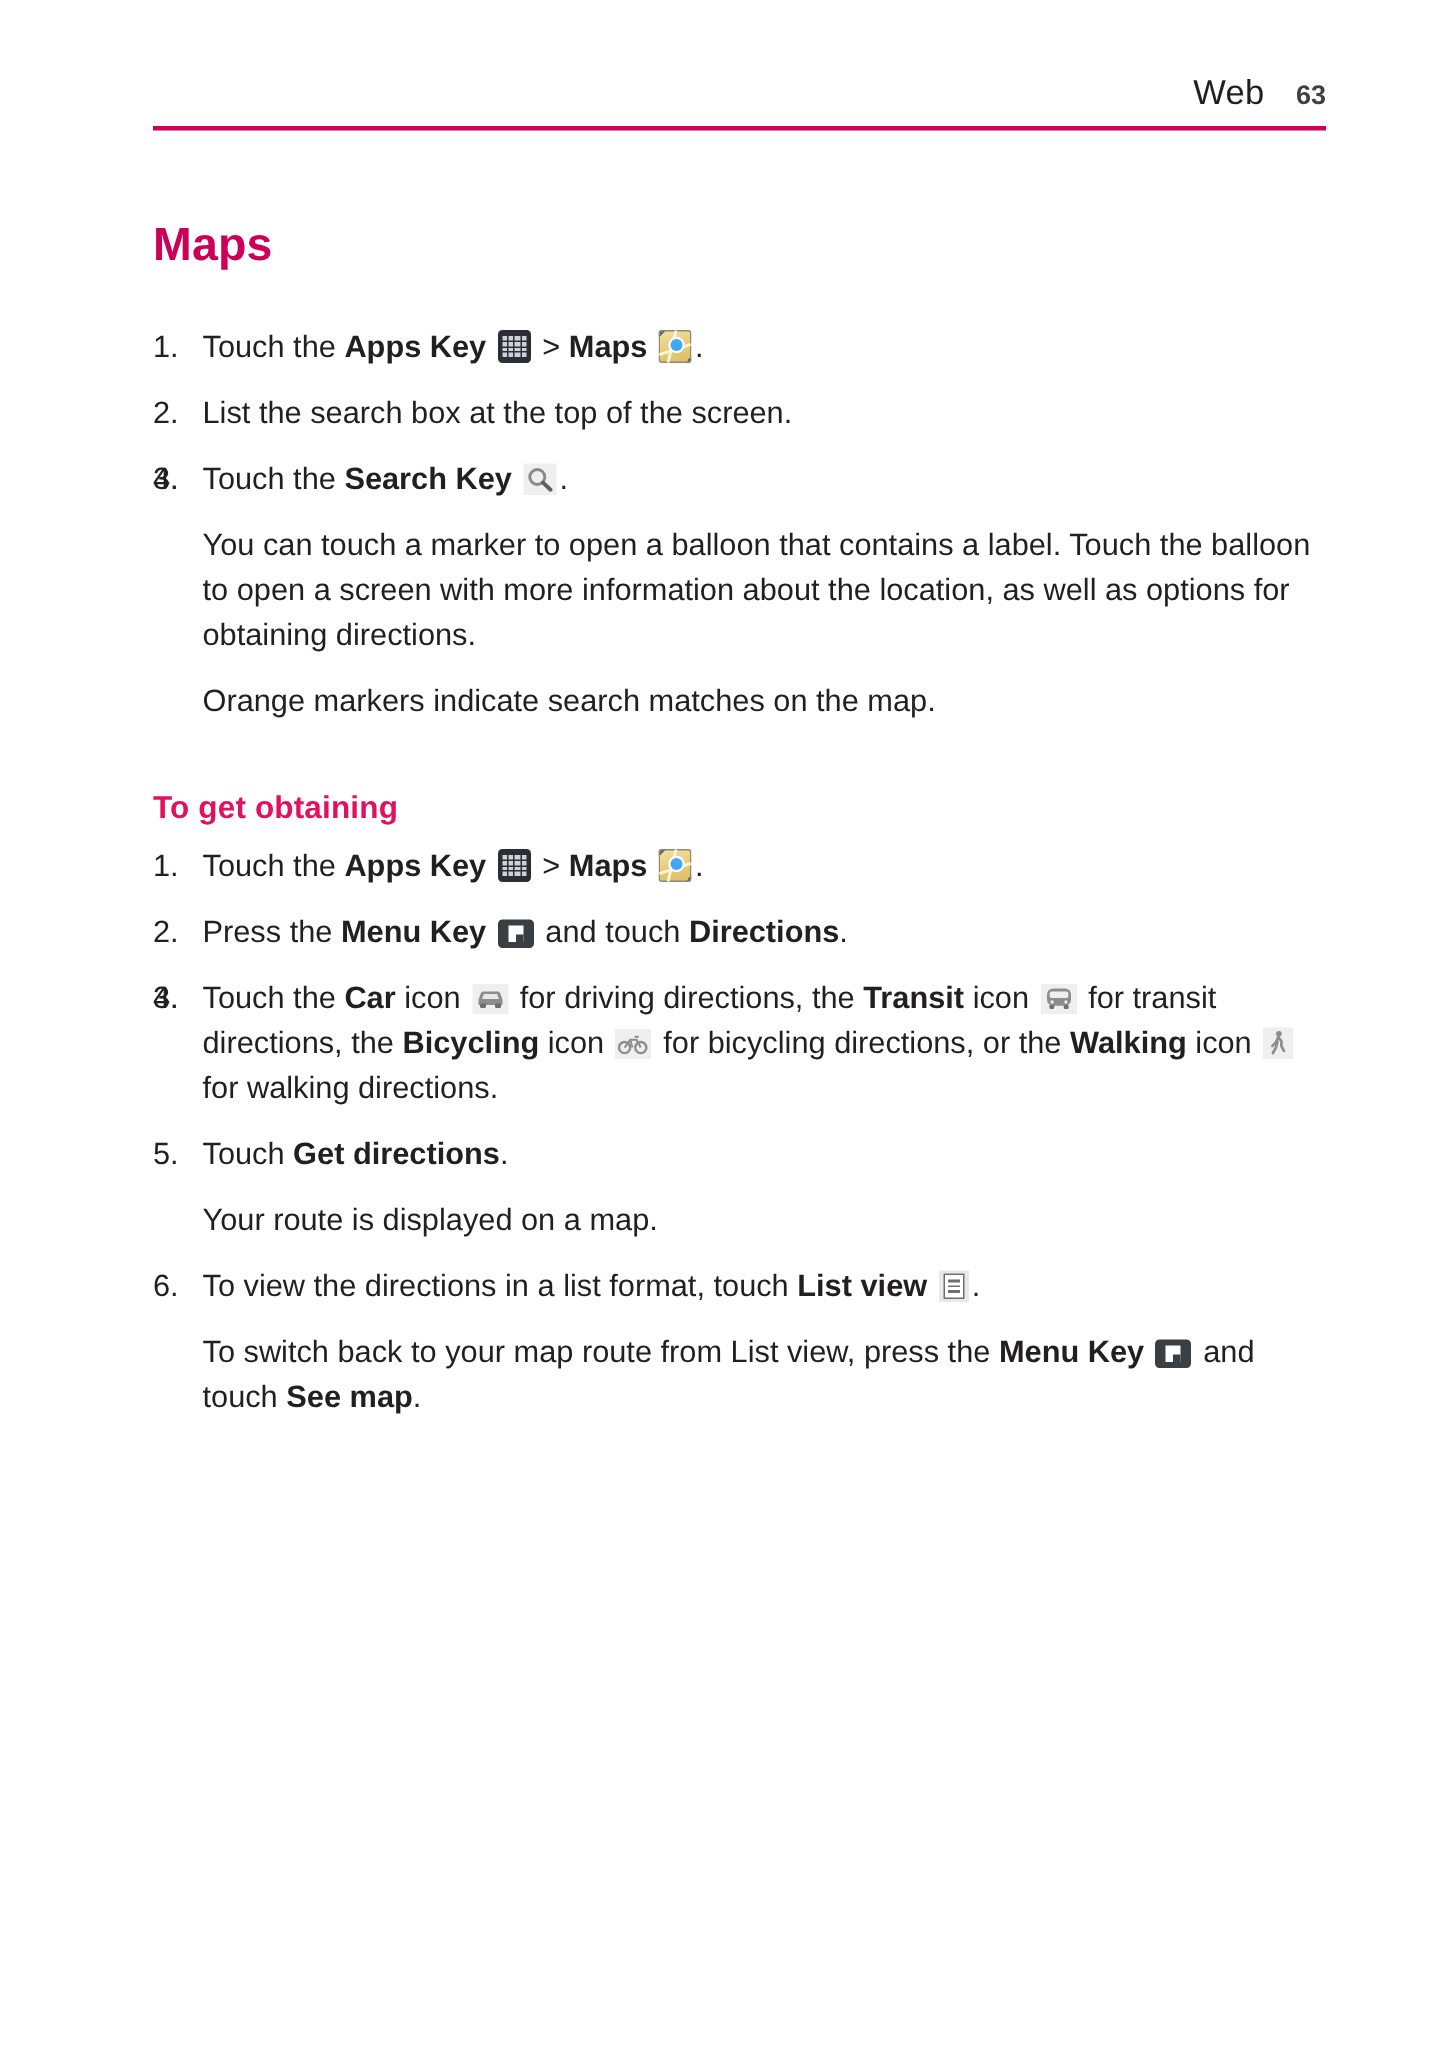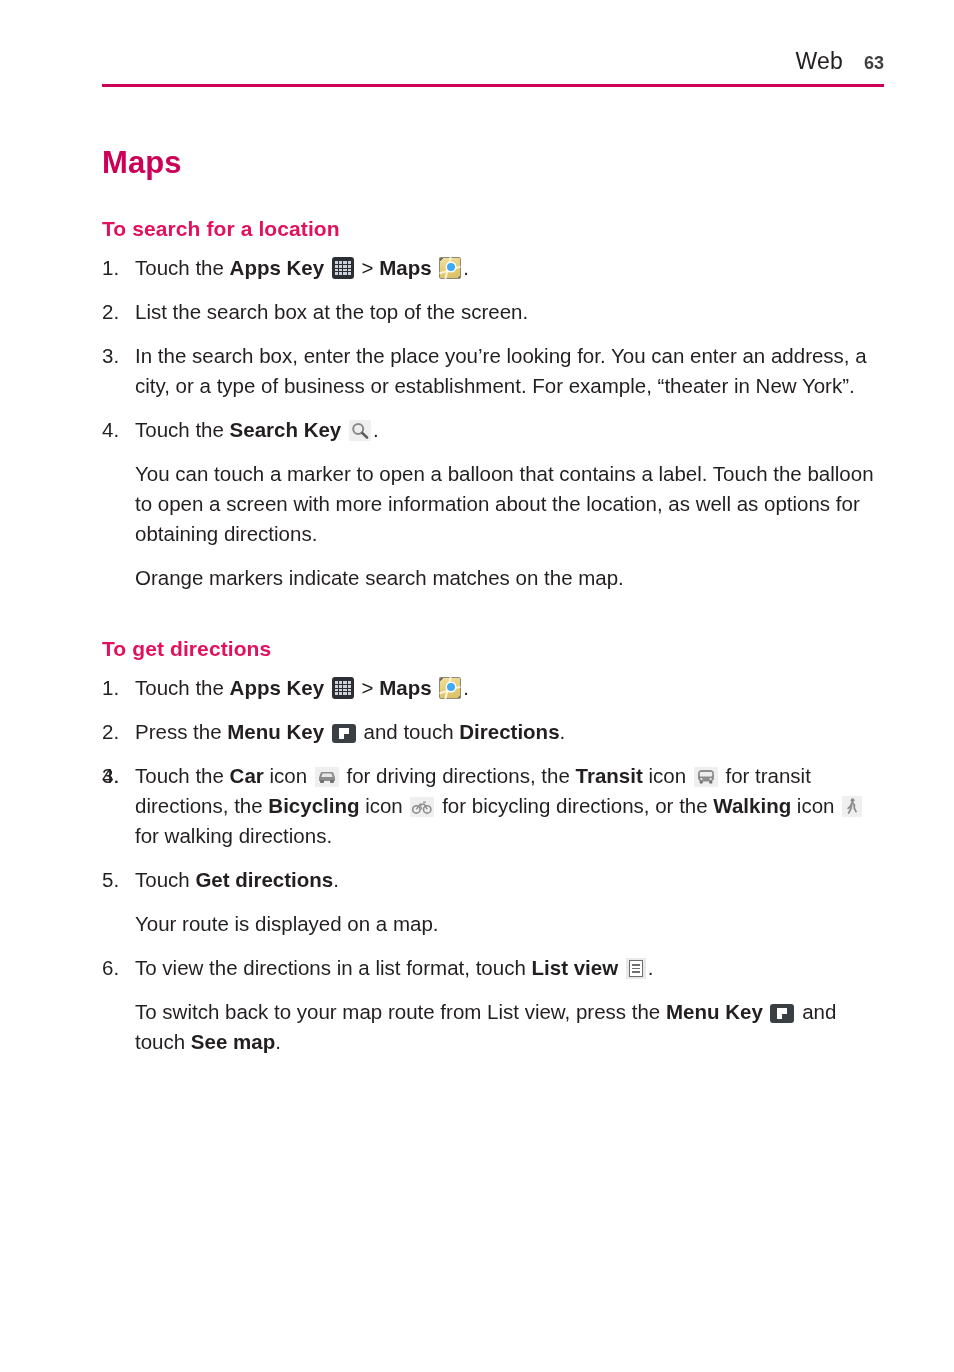--- a/index.html
+++ b/index.html
@@ -257,51 +257,50 @@
   <div class="header">
     <span class="header-title">Web</span>
     <span class="header-pageno">63</span>
   </div>
   <div class="header-rule"></div>
 
   <div class="content">
 
     <h1 class="section-title">Maps</h1>
 
-    <h2 class="sub-title">To search for a location</h2>
     <ol class="steps" id="steps-search">
         <li class="step"><span class="num">1.</span><span>Touch the <b>Apps Key</b> <span class="ic ic-apps"><span class="grid">
                 <i></i>
                 <i></i>
                 <i></i>
                 <i></i>
                 <i></i>
                 <i></i>
                 <i></i>
                 <i></i>
                 <i></i>
                 <i></i>
                 <i></i>
                 <i></i>
                 <i></i>
                 <i></i>
                 <i></i>
                 <i></i>
               </span></span> &gt; <b>Maps</b> <span class="ic ic-maps"><span class="road r1"></span><span class="road r2"></span><span class="dot"></span></span>.</span></li>
         <li class="step"><span class="num">2.</span><span>List the search box at the top of the screen.</span></li>
-        <li class="step"><span class="num">3.</span><span>In the search box, enter the place you’re looking for. You can enter an address, a city, or a type of business or establishment. For example, “theater in New York”.</span></li>
+        <li class="step"><span class="num">3.</span></li>
         <li class="step"><span class="num">4.</span><span>Touch the <b>Search Key</b> <span class="ic ic-search"><svg width="18" height="17" viewBox="0 0 18 17">
                 <circle cx="7.2" cy="7" r="5" fill="none" stroke="#8a8a8a" stroke-width="2"></circle>
                 <line x1="11" y1="10.8" x2="16" y2="15.5" stroke="#5e5e5e" stroke-width="2.6" stroke-linecap="round"></line>
               </svg></span>.</span></li>
       </ol>
     <p class="note">You can touch a marker to open a balloon that contains a label. Touch the balloon to open a screen with more information about the location, as well as options for obtaining directions.</p>
     <p class="note">Orange markers indicate search matches on the map.</p>
 
-    <h2 class="sub-title spaced">To get directions</h2>
+    <h2 class="sub-title spaced">To get obtaining</h2>
     <ol class="steps" id="steps-directions">
         <li class="step"><span class="num">1.</span><span>Touch the <b>Apps Key</b> <span class="ic ic-apps"><span class="grid">
                 <i></i>
                 <i></i>
                 <i></i>
                 <i></i>
                 <i></i>
                 <i></i>
                 <i></i>
                 <i></i>

